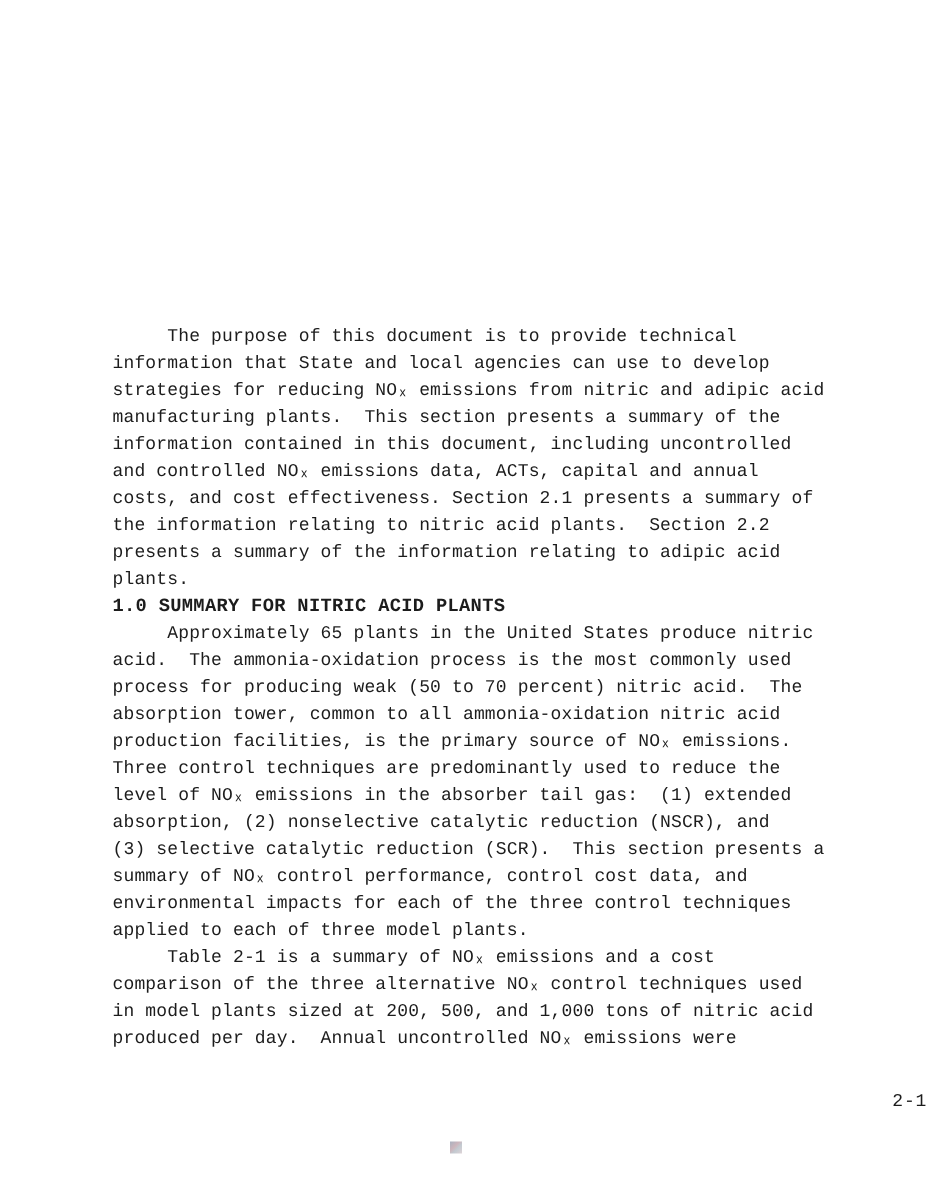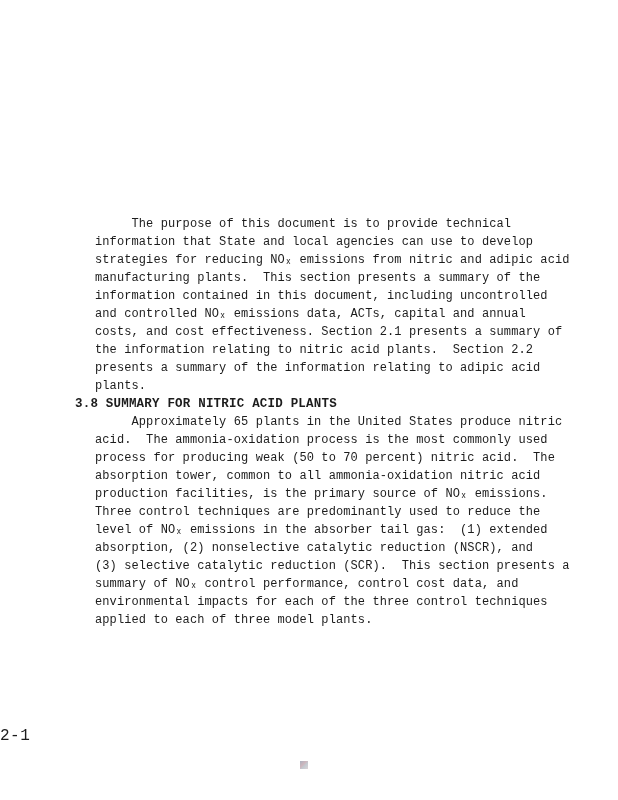--- a/index.html
+++ b/index.html
@@ -44,36 +44,35 @@
     position: absolute;
     top: 215px;
     left: 75px;
     width: 500px;
   }
   .paragraph {
     font-size: 12px;
     line-height: 18px;
     white-space: pre;
     letter-spacing: 0.1px;
-    margin-left: 20px;
   }
   .section-heading {
     font-size: 12.5px;
     font-weight: bold;
     line-height: 18px;
     letter-spacing: 0.2px;
     white-space: pre;
   }
   .page-number {
     position: absolute;
     top: 727px;
     left: 0;
     width: 100%;
-    text-align: left;
-    font-size: 16px;
+    text-align: right;
+    font-size: 12px;
     letter-spacing: 0.5px;
   }
   .scan-artifact {
     position: absolute;
     top: 761px;
     left: 300px;
     width: 8px;
     height: 8px;
     background:
       linear-gradient(135deg, #9aa4b5 0%, #c4a8b0 40%, #b8c0c8 60%, #d8ccd0 100%);
@@ -91,32 +90,36 @@
     <div class="paragraph">     The purpose of this document is to provide technical
 information that State and local agencies can use to develop
 strategies for reducing NOₓ emissions from nitric and adipic acid
 manufacturing plants.  This section presents a summary of the
 information contained in this document, including uncontrolled
 and controlled NOₓ emissions data, ACTs, capital and annual
 costs, and cost effectiveness. Section 2.1 presents a summary of
 the information relating to nitric acid plants.  Section 2.2
 presents a summary of the information relating to adipic acid
 plants.</div>
-    <div class="section-heading">3.8 SUMMARY FOR NITRIC ACID PLANTS</div>
+    <div class="section-heading">1.0 SUMMARY FOR NITRIC ACID PLANTS</div>
     <div class="paragraph">     Approximately 65 plants in the United States produce nitric
 acid.  The ammonia-oxidation process is the most commonly used
 process for producing weak (50 to 70 percent) nitric acid.  The
 absorption tower, common to all ammonia-oxidation nitric acid
 production facilities, is the primary source of NOₓ emissions.
 Three control techniques are predominantly used to reduce the
 level of NOₓ emissions in the absorber tail gas:  (1) extended
 absorption, (2) nonselective catalytic reduction (NSCR), and
 (3) selective catalytic reduction (SCR).  This section presents a
 summary of NOₓ control performance, control cost data, and
 environmental impacts for each of the three control techniques
 applied to each of three model plants.</div>
+    <div class="paragraph">     Table 2-1 is a summary of NOₓ emissions and a cost
+comparison of the three alternative NOₓ control techniques used
+in model plants sized at 200, 500, and 1,000 tons of nitric acid
+produced per day.  Annual uncontrolled NOₓ emissions were</div>
   </div>
 
   <div class="page-number">2-1</div>
 
   <div class="scan-artifact"></div>
 
 </div>
 
 </body></html>

